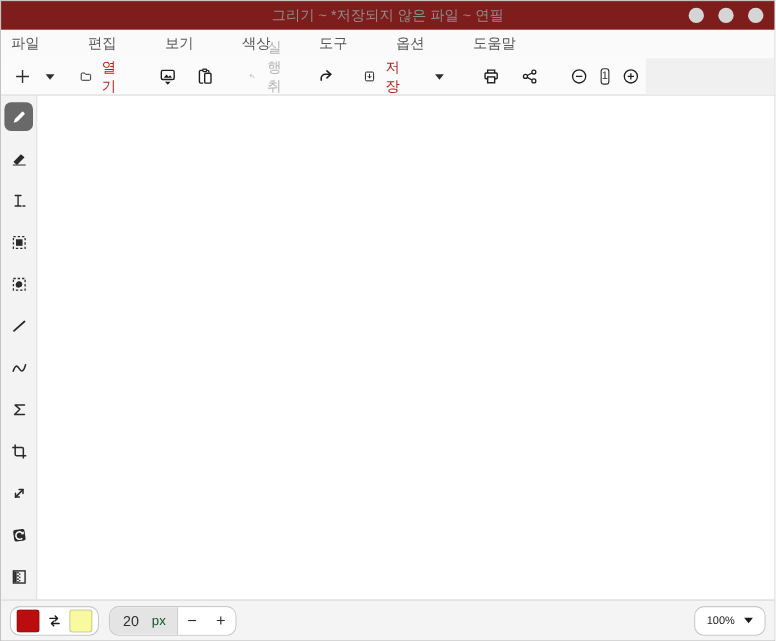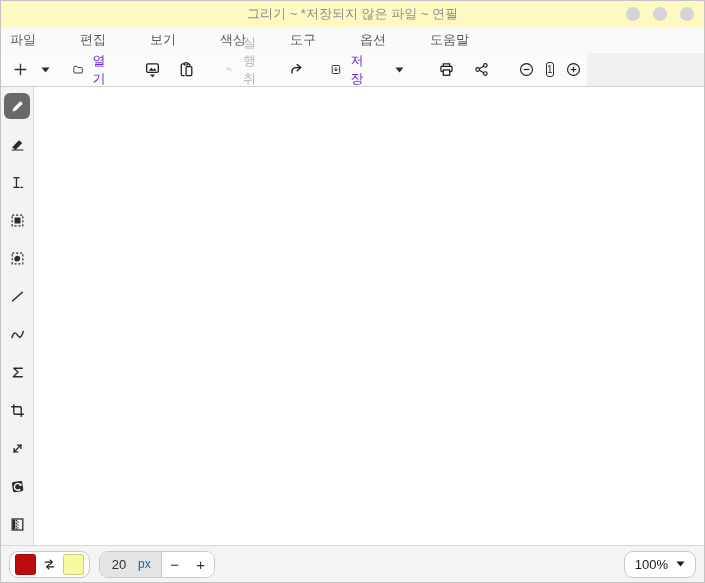--- a/index.html
+++ b/index.html
@@ -2,37 +2,37 @@
 <html><head>
 <meta charset="utf-8">
 <style>
   * { margin:0; padding:0; box-sizing:border-box; }
   html,body { width:705px; height:583px; overflow:hidden; }
   body { font-family:"Liberation Sans","DejaVu Sans",sans-serif; background:#fff; }
   .window { width:705px; height:583px; display:flex; flex-direction:column;
             border:1px solid #c3c3c3; background:#fff; }
 
   
-  .titlebar { height:26px; background:#fef9c3; position:relative; flex:none;
+  .titlebar { height:26px; background:#7f1d1d; position:relative; flex:none;
               display:flex; align-items:center; justify-content:center; }
   .title-text { font-size:13px; color:#8d8d8d; }
   .window-controls { position:absolute; right:10px; top:6px; display:flex; gap:13px; }
   .wc-circle { width:14px; height:14px; border-radius:50%; background:#d5d5d5; }
 
   
   .menubar { height:26px; background:#fafafa; flex:none; display:flex;
              align-items:center; padding-left:8px;gap:28px; }
   .menu-item { font-size:13px; color:#565656; margin-right:14px; padding:2px 1px; cursor:default; }
 
   
   .toolbar { height:34px; flex:none; display:flex; border-bottom:1px solid #d3d3d3; background:#fbfbfb; }
   .toolbar-main { width:586px; flex:none; display:flex; align-items:center; padding:0 8px; }
   .toolbar-extra { flex:1; background:#f0f0f0; }
   .tbtn { display:flex; align-items:center; gap:6px; border:none; background:transparent;
-          color:#6d28d9; font-size:13px; font-family:inherit; height:28px; padding:0 3px; }
+          color:#b91c1c; font-size:13px; font-family:inherit; height:28px; padding:0 3px; }
   .tbtn svg { display:block; }
   .tbtn.disabled { color:#b5b5b5; }
   .dd-arrow { width:9px; height:6px; }
   .page-ind { width:14px; height:15px; border:1px solid #2e2e2e; border-radius:3px;
               font-size:10px; line-height:13px; text-align:center; color:#2e2e2e; }
 
   
   .app-body { flex:1; display:flex; min-height:0; }
   .sidebar { width:33px; flex:none; background:#f3f3f3; border-right:1px solid #dadada;
              display:flex; flex-direction:column; align-items:center; padding-top:6px; gap:12px; }
@@ -45,26 +45,26 @@
   .statusbar { height:37px; flex:none; background:#f4f4f4; border-top:1px solid #d6d6d6;
                display:flex; align-items:center; padding:0 8px; }
   .pill { height:27px; background:#fff; border:1px solid #c9c9c9; border-radius:9px;
           display:flex; align-items:center; }
   .color-group { padding:0 5px; gap:5px; margin-right:9px; }
   .swatch { width:21px; height:21px; border-radius:3px; border:1px solid rgba(0,0,0,0.18); }
   .size-group { overflow:hidden; margin-right:9px; }
   .size-entry { background:#e4e4e4; height:100%; display:flex; align-items:center;
                 padding:0 10px; gap:10px; border-right:1px solid #c9c9c9; }
   .size-value { font-size:13px; color:#2e2e2e; min-width:18px; text-align:center; }
-  .size-unit { font-size:12px; color:#0369a1; }
+  .size-unit { font-size:12px; color:#14532d; }
   .stepper-btn { width:26px; height:100%; border:none; background:#fff; font-size:15px;
                  color:#2e2e2e; font-family:inherit; display:flex; align-items:center; justify-content:center; }
   .options-btn { padding:0 11px; gap:9px; font-size:13px; color:#1a1a1a; }
   .spacer { flex:1; }
-  .zoom-btn { padding:0 10px; gap:8px; font-size:13px; color:#1a1a1a; }
+  .zoom-btn { padding:0 10px; gap:8px; font-size:10px; color:#1a1a1a; }
 
   .icon16 { width:17px; height:17px; }
   .icon-small { width:15px; height:15px; }
 </style>
 </head>
 <body>
 
 <div class="window">
 
   <div class="titlebar">

